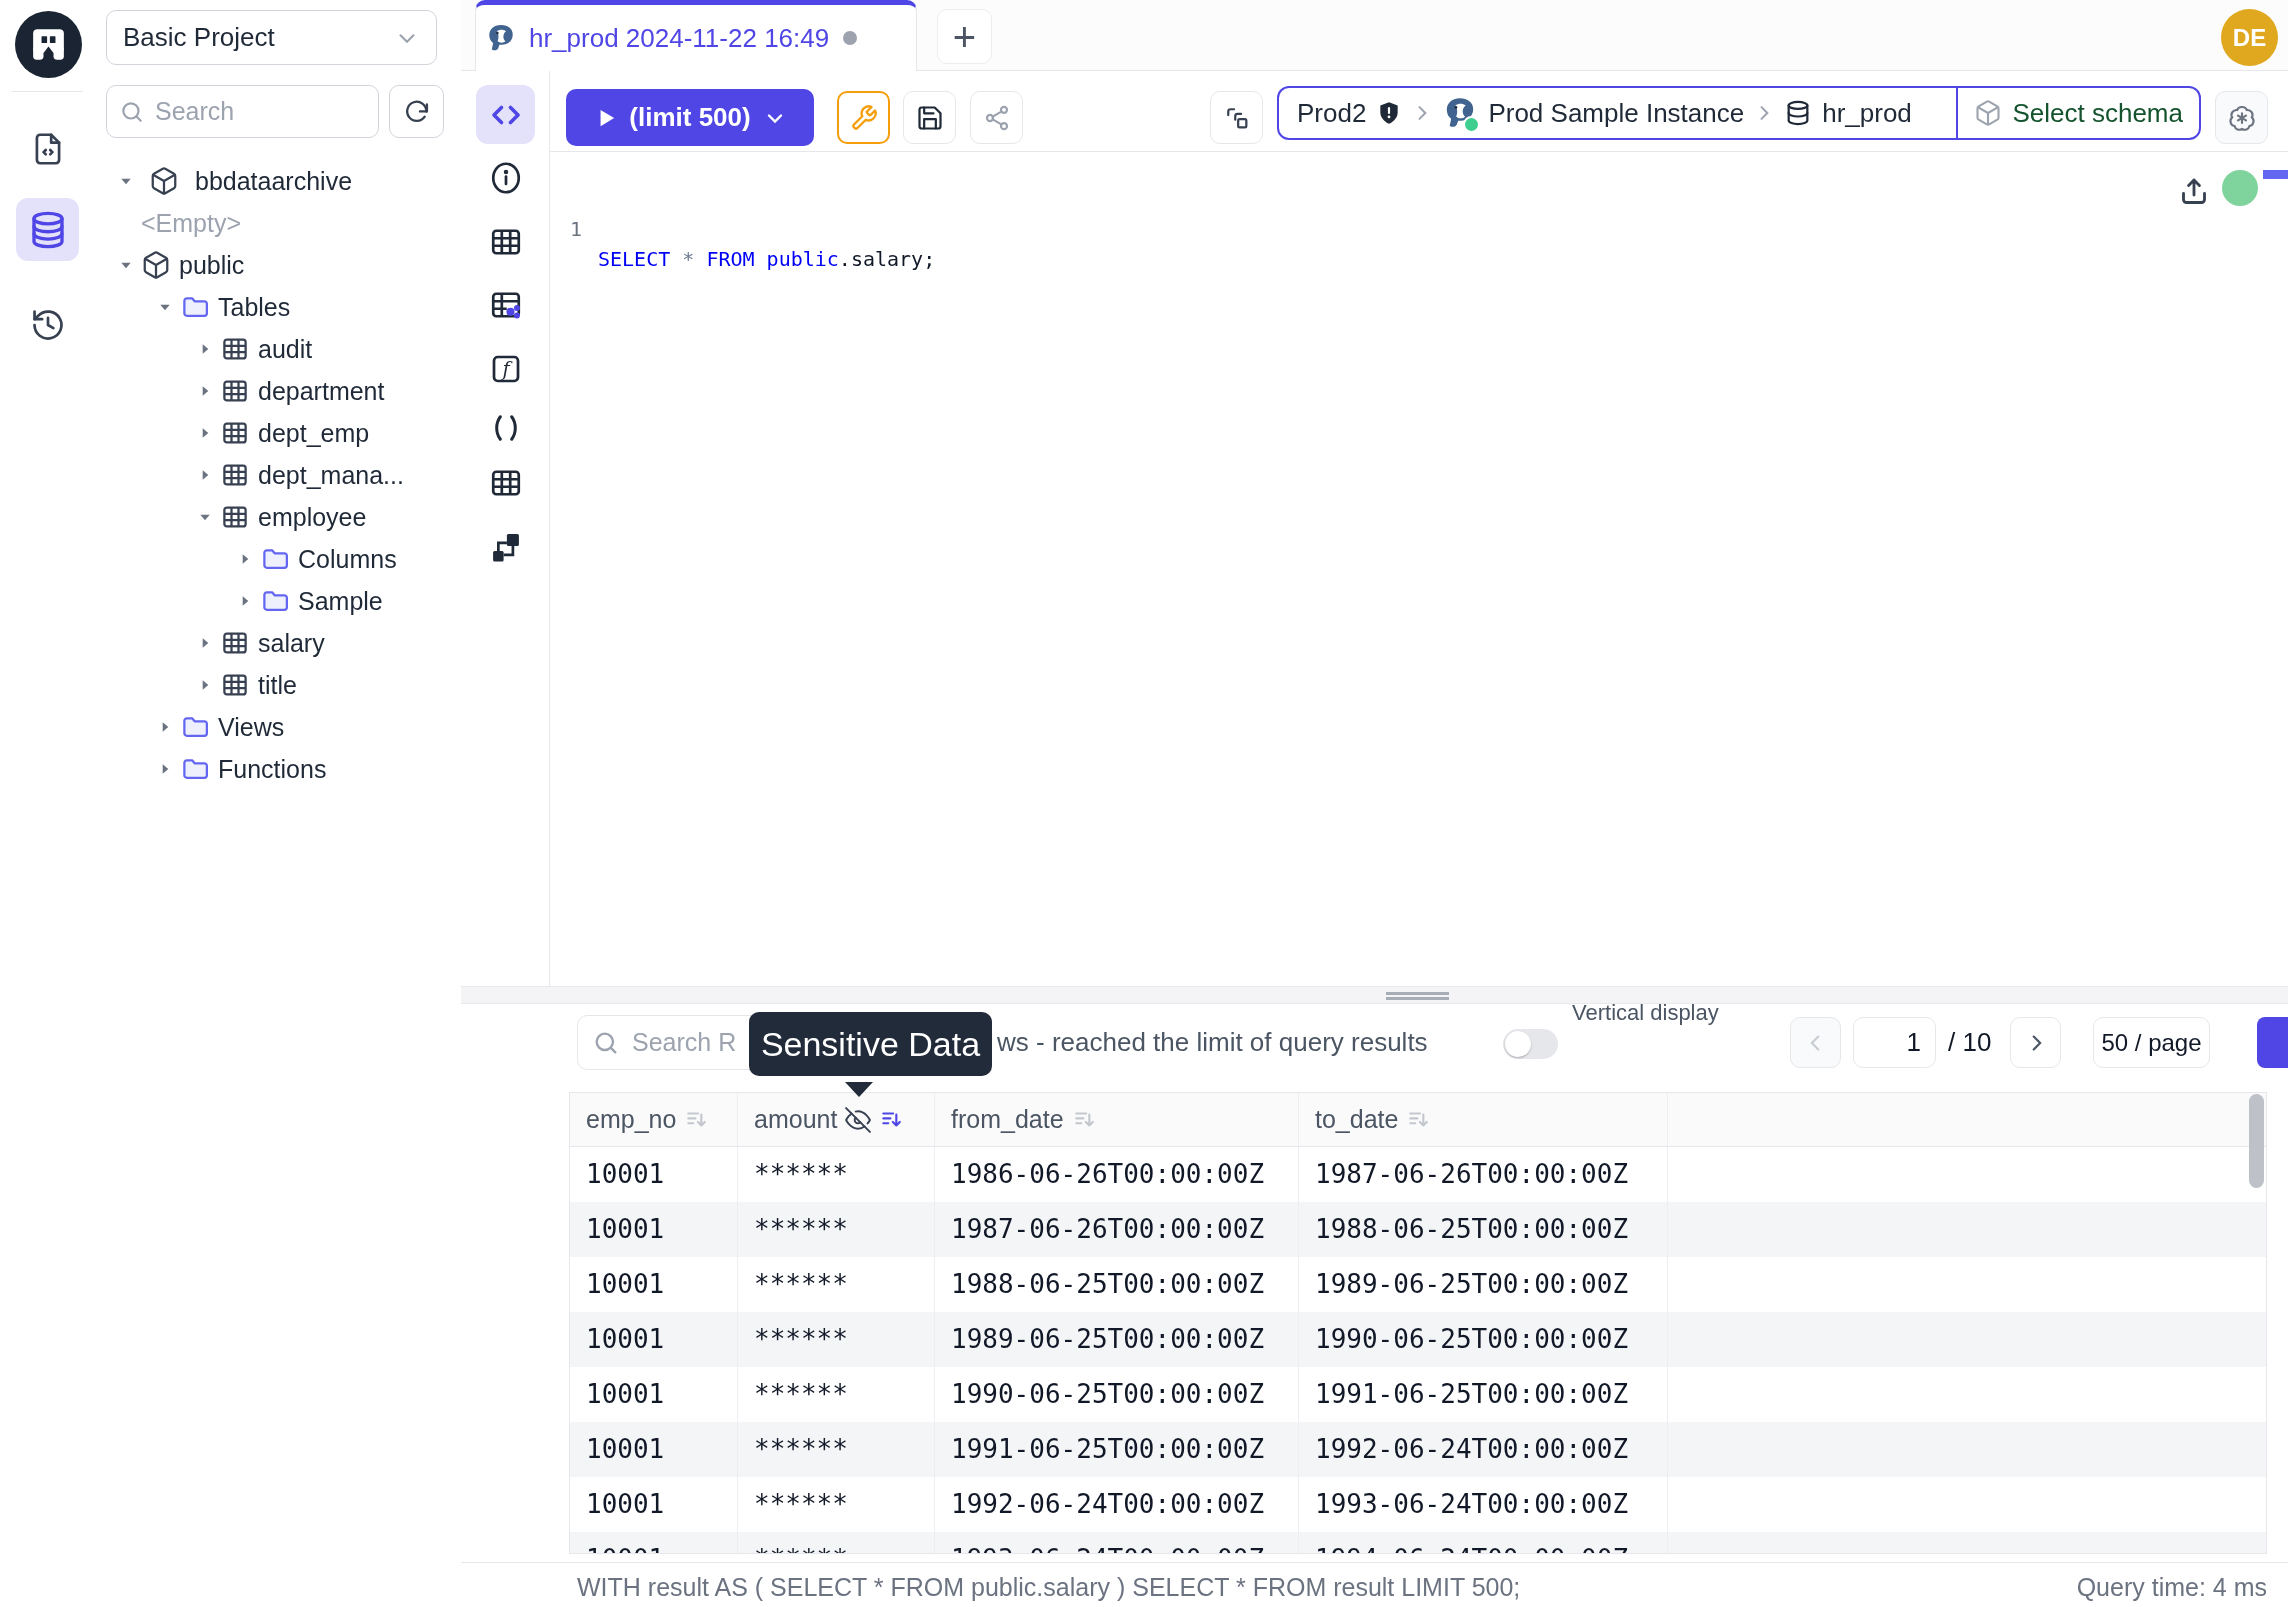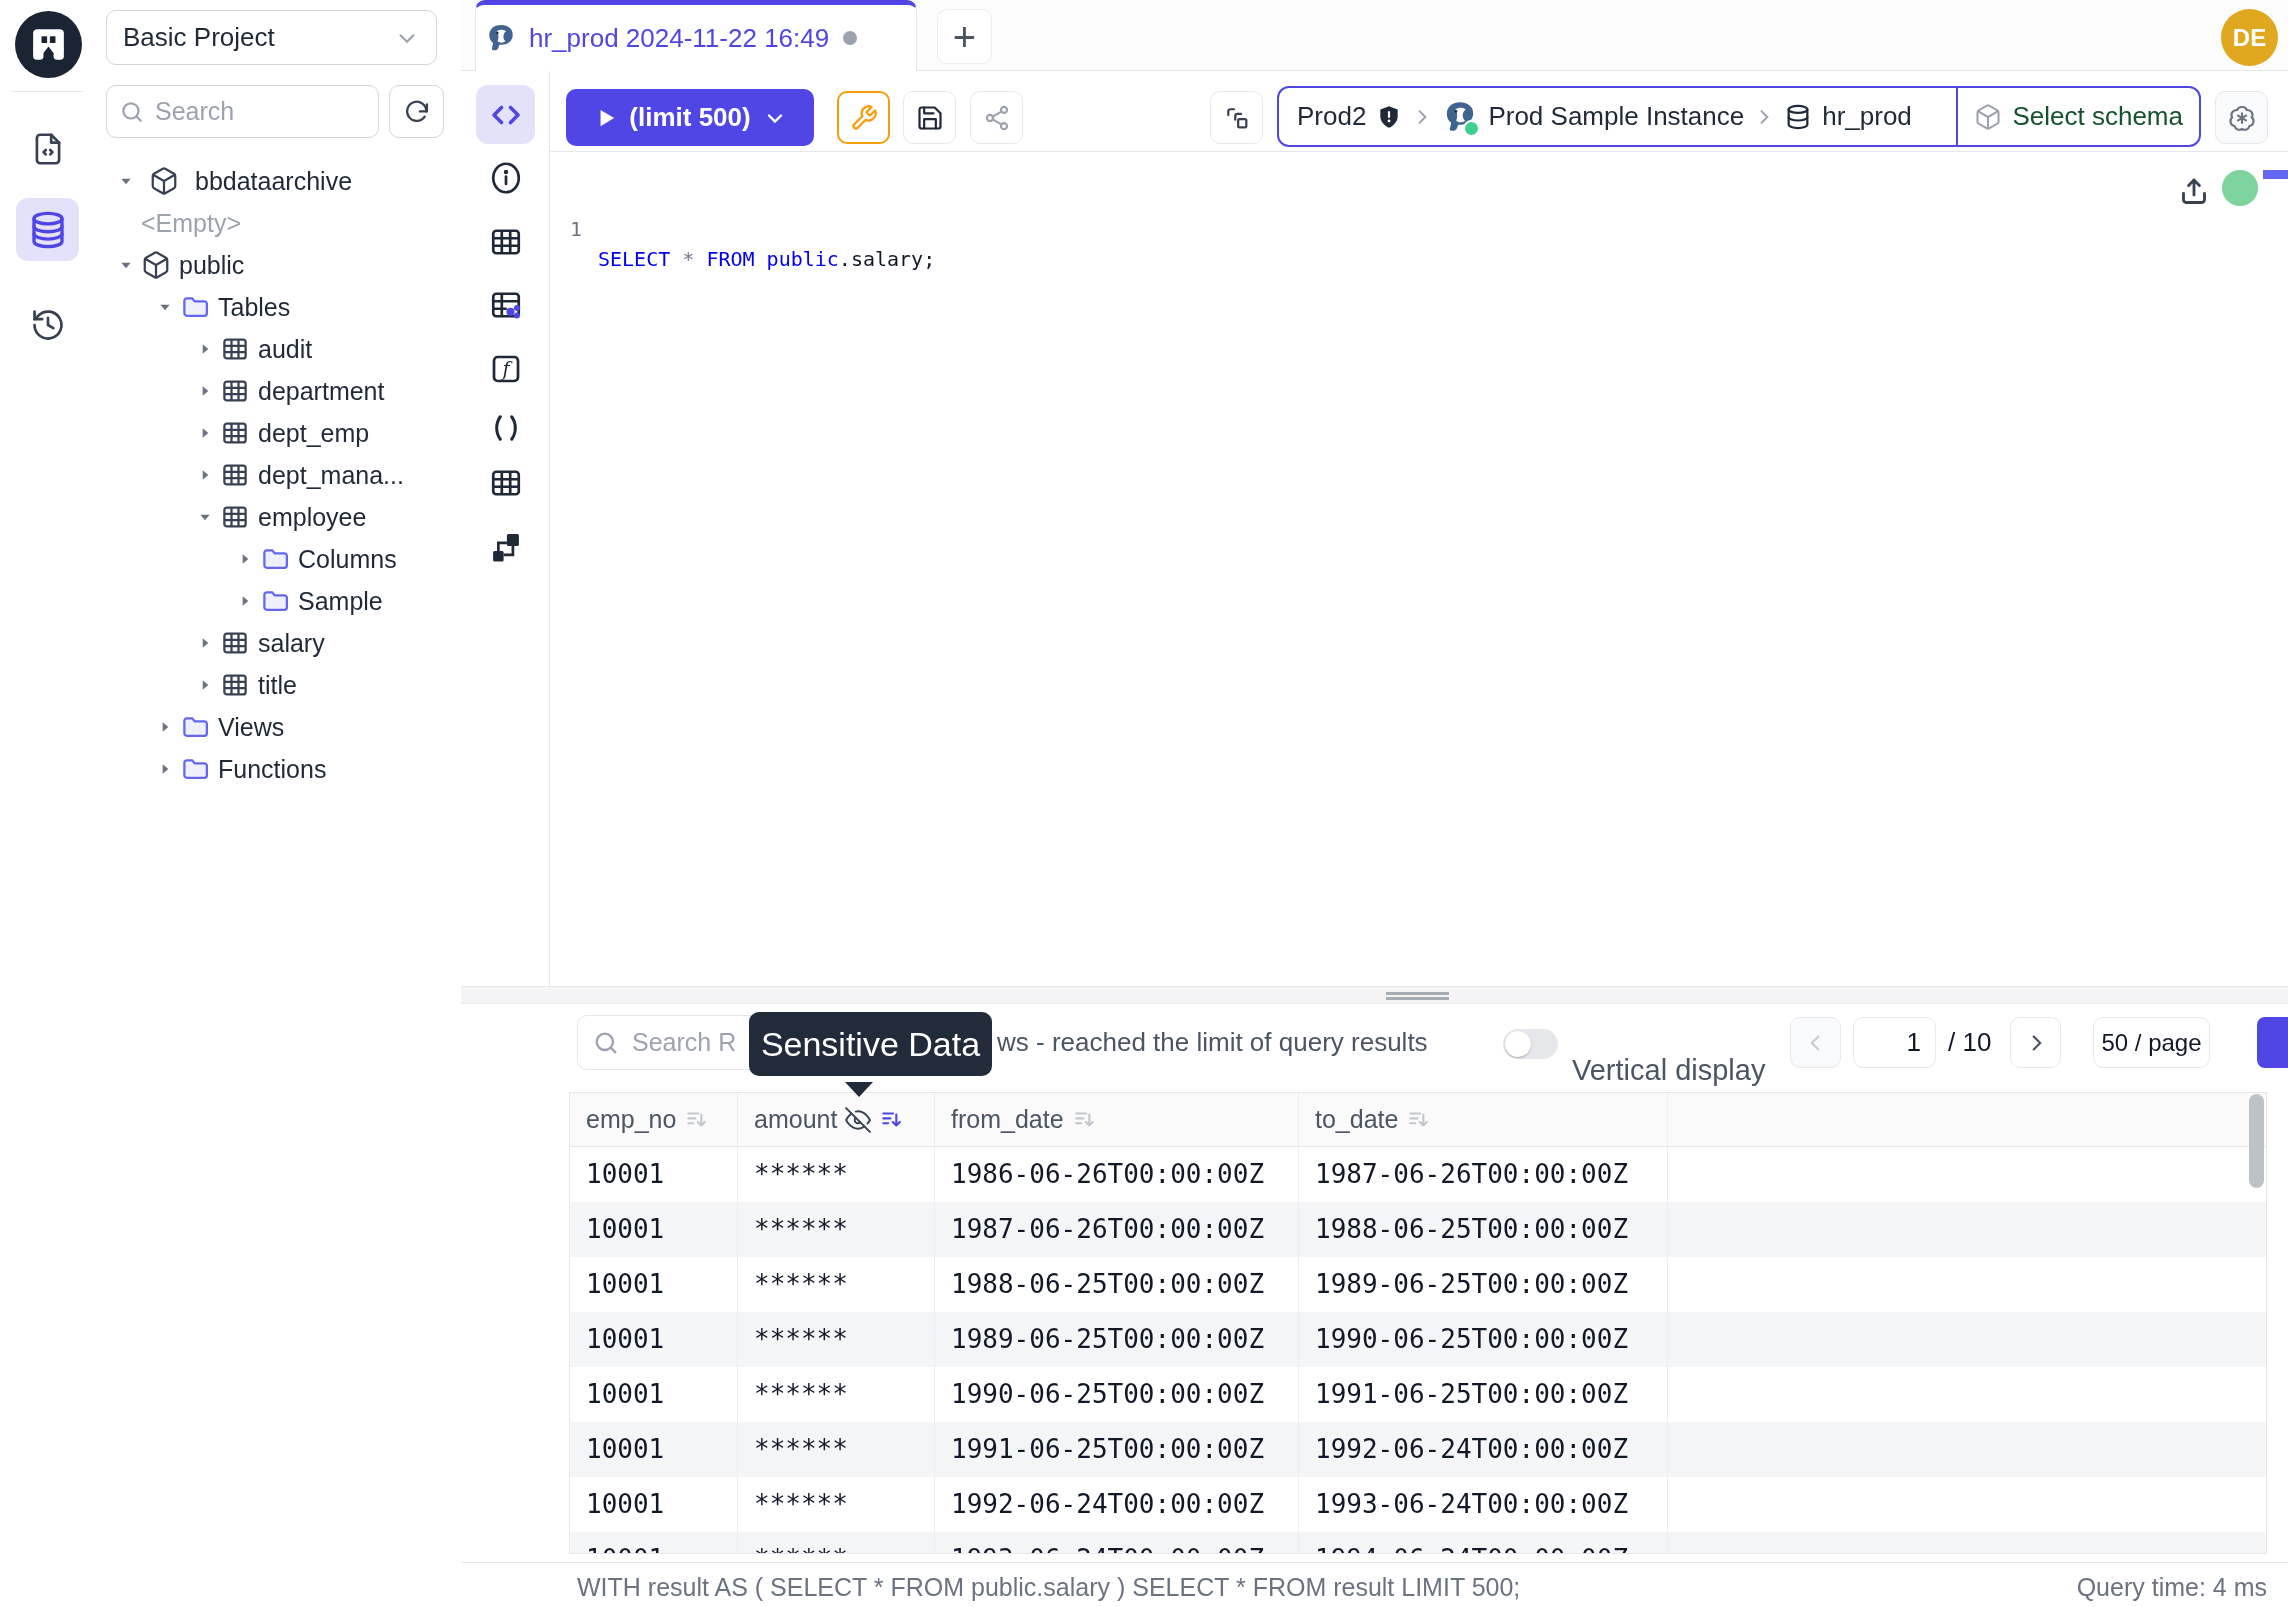--- a/index.html
+++ b/index.html
@@ -53,21 +53,21 @@
   #toolbar{left:550px;top:71px;width:1738px;height:81px;border-bottom:1px solid #E5E7EB;background:#fff;box-sizing:border-box}
   #run-btn{left:566px;top:89px;width:248px;height:57px;background:#4F46E5;border-radius:10px;display:flex;align-items:center;
      justify-content:center;color:#fff;cursor:pointer}
   #run-btn .rlabel{font-size:26px;font-weight:bold;margin:0 12px 0 10px}
   .sq-btn{width:53px;height:53px;border-radius:10px;border:1px solid #E5E7EB;background:#fff;display:flex;align-items:center;justify-content:center;cursor:pointer;box-sizing:border-box}
   #wrench-btn{left:837px;top:91px;border:2px solid #F59E0B}
   #save-btn{left:903px;top:91px}
   #share-btn{left:970px;top:91px}
   #batch-btn{left:1210px;top:91px}
   #openai-btn{left:2215px;top:91px;background:#F9FAFB}
-  #conn-bar{left:1277px;top:86px;width:924px;height:61px;border:2px solid #4F46E5;border-radius:12px;background:#fff;
+  #conn-bar{left:1277px;top:86px;width:924px;height:54px;border:2px solid #4F46E5;border-radius:12px;background:#fff;
      display:flex;align-items:stretch;box-sizing:border-box;overflow:hidden}
   #conn-main{flex:1;display:flex;align-items:center;padding:0 18px;gap:10px;font-size:26px;color:#1F2937;cursor:pointer;white-space:nowrap}
   #conn-schema{border-left:2px solid #4F46E5;display:flex;align-items:center;padding:0 16px;gap:10px;font-size:26px;color:#14532d;cursor:pointer;white-space:nowrap}
   .pg-wrap{position:relative;width:36px;height:36px}
   .pg-badge{position:absolute;right:-2px;bottom:-2px;width:13px;height:13px;border-radius:50%;background:#3ECF8E;border:2px solid #fff}
 
   
   #editor{left:550px;top:152px;width:1738px;height:834px;background:#fff}
   #sql-line{position:absolute;left:0;top:32px;height:30px;width:100%;font-family:"DejaVu Sans Mono",monospace;font-size:20px;line-height:30px;white-space:pre}
   #line-no{position:absolute;left:4px;width:28px;text-align:right;color:#6B7280}
@@ -85,21 +85,21 @@
 
   
   #results{left:461px;top:1004px;width:1828px;height:558px;background:#fff}
   #res-search{left:577px;top:1015px;width:356px;height:55px;border:1px solid #E5E7EB;border-radius:10px;display:flex;align-items:center;
       padding:0 14px;box-sizing:border-box;background:#fff}
   #res-search input{border:none;outline:none;font-size:25px;width:277px;margin-left:10px;color:#1F2937;font-family:"Liberation Sans",sans-serif}
   #res-search input::placeholder{color:#9CA3AF}
   #res-info{left:997px;top:1015px;height:55px;line-height:55px;font-size:26px;color:#4B5563;white-space:nowrap}
   #toggle{left:1503px;top:1029px;width:55px;height:30px;border-radius:15px;background:#E5E7EB;cursor:pointer}
   #toggle .knob{position:absolute;left:2px;top:2px;width:26px;height:26px;border-radius:50%;background:#fff;box-shadow:0 1px 2px rgba(0,0,0,.25)}
-  #vd-label{left:1572px;top:1043px;height:55px;line-height:55px;font-size:29px;color:#4B5563}
+  #vd-label{left:1572px;top:985px;height:55px;line-height:55px;font-size:22px;color:#4B5563}
   .pg-btn{width:51px;height:51px;border-radius:10px;border:1px solid #E5E7EB;background:#fff;display:flex;align-items:center;justify-content:center;cursor:pointer;box-sizing:border-box}
   #pg-prev{left:1790px;top:1017px;background:#F9FAFB}
   #pg-next{left:2010px;top:1017px}
   #pg-input{left:1853px;top:1017px;width:83px;height:51px;border:1px solid #E5E7EB;border-radius:10px;box-sizing:border-box;
       font-size:26px;text-align:right;padding-right:14px;outline:none;color:#111827;font-family:"Liberation Sans",sans-serif}
   #pg-total{left:1948px;top:1017px;height:51px;line-height:51px;font-size:26px;color:#111827}
   #pg-size{left:2093px;top:1017px;width:117px;height:51px;border:1px solid #E5E7EB;border-radius:10px;box-sizing:border-box;
       display:flex;align-items:center;justify-content:center;font-size:24px;color:#111827;cursor:pointer;background:#fff}
   #export-btn{left:2257px;top:1017px;width:44px;height:51px;background:#4F46E5;border-radius:8px;cursor:pointer}
 

